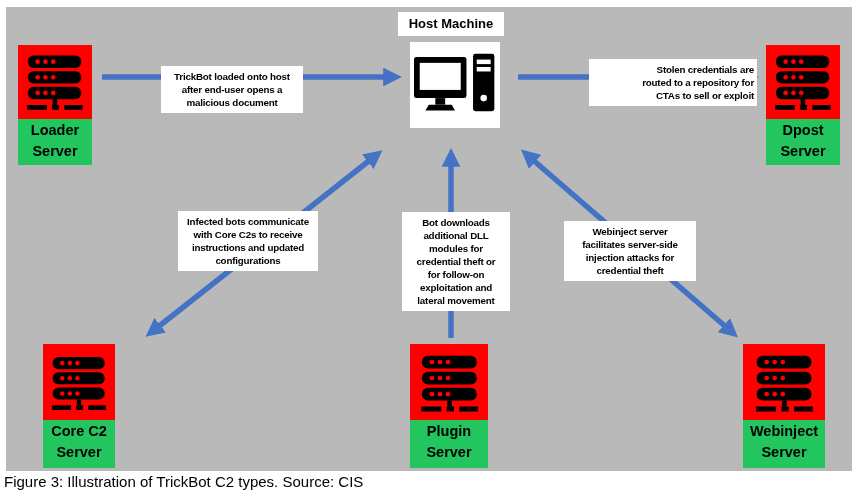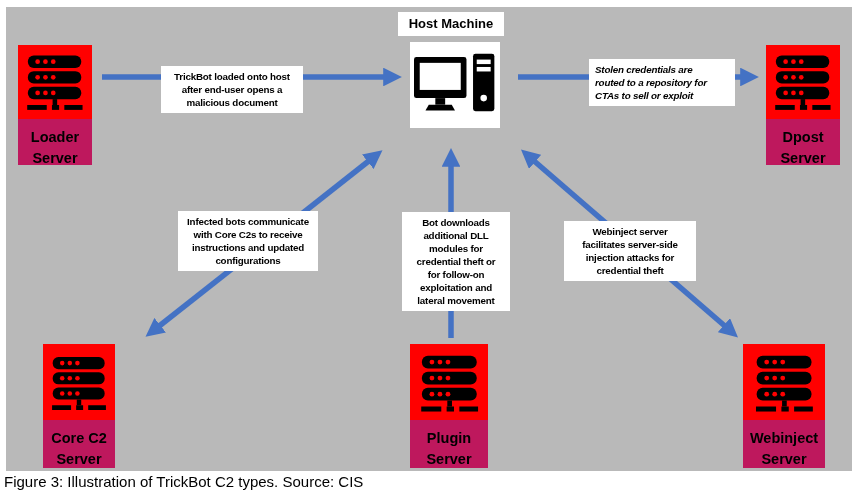--- a/index.html
+++ b/index.html
@@ -12,37 +12,37 @@
   .titlebox { position:absolute; z-index:2; background:#fff; font-weight:bold; font-size:13px;
               text-align:center; color:#000; }
   .host-title { left:392px; top:5px; width:106px; height:24px; line-height:24px; }
   .iconbox { position:absolute; z-index:2; background:#fff; display:flex; align-items:center; justify-content:center; }
   .host-icon { left:404px; top:35px; width:90px; height:86px; }
   .host-icon svg { width:82px; height:76px; }
 
   .server { position:absolute; z-index:2; display:flex; flex-direction:column; }
   .server .red { background:#ff0000; display:flex; align-items:center; justify-content:center; }
   .server .red svg { width:88%; height:88%; }
-  .server .slabel { background:#be185d; font-weight:bold; font-size:14.5px; line-height:21px;
-                    text-align:center; white-space:pre-line; color:#000; padding-top:8px; }
+  .server .slabel { background:#22c55e; font-weight:bold; font-size:14.5px; line-height:21px;
+                    text-align:center; white-space:pre-line; color:#000; padding-top:1px; }
   .loader    { left:12px;  top:38px;  width:74px; }
   .dpost     { left:760px; top:38px;  width:74px; }
   .core      { left:37px;  top:337px; width:72px; }
   .plugin    { left:404px; top:337px; width:78px; }
   .webinject { left:737px; top:337px; width:82px; }
   .loader .red, .dpost .red { height:74px; }
   .core .red, .plugin .red, .webinject .red { height:76px; }
   .loader .slabel, .dpost .slabel { height:46px; }
   .core .slabel, .plugin .slabel, .webinject .slabel { height:48px; }
 
   .note { position:absolute; z-index:2; background:#fff; color:#000; font-weight:bold;
           font-size:9.8px; line-height:1.33; letter-spacing:-0.2px; text-align:center;
           white-space:pre-line; padding:4px 3px; }
   .n-trickbot  { left:155px; top:59px;  width:142px; }
-  .n-stolen    { left:583px; top:52px;  width:146px; text-align:left; padding-left:6px;font-style:italic; }
+  .n-stolen    { left:583px; top:52px;  width:168px; text-align:right; padding-left:6px; }
   .n-infected  { left:172px; top:204px; width:140px; }
   .n-bot       { left:396px; top:205px; width:108px; }
   .n-webinject { left:558px; top:214px; width:132px; }
 
   .caption { position:absolute; left:4px; top:473px; font-size:15px; color:#000; z-index:3; }
 </style>
 </head>
 <body>
 
 <svg width="0" height="0" style="position:absolute" aria-hidden="true">

